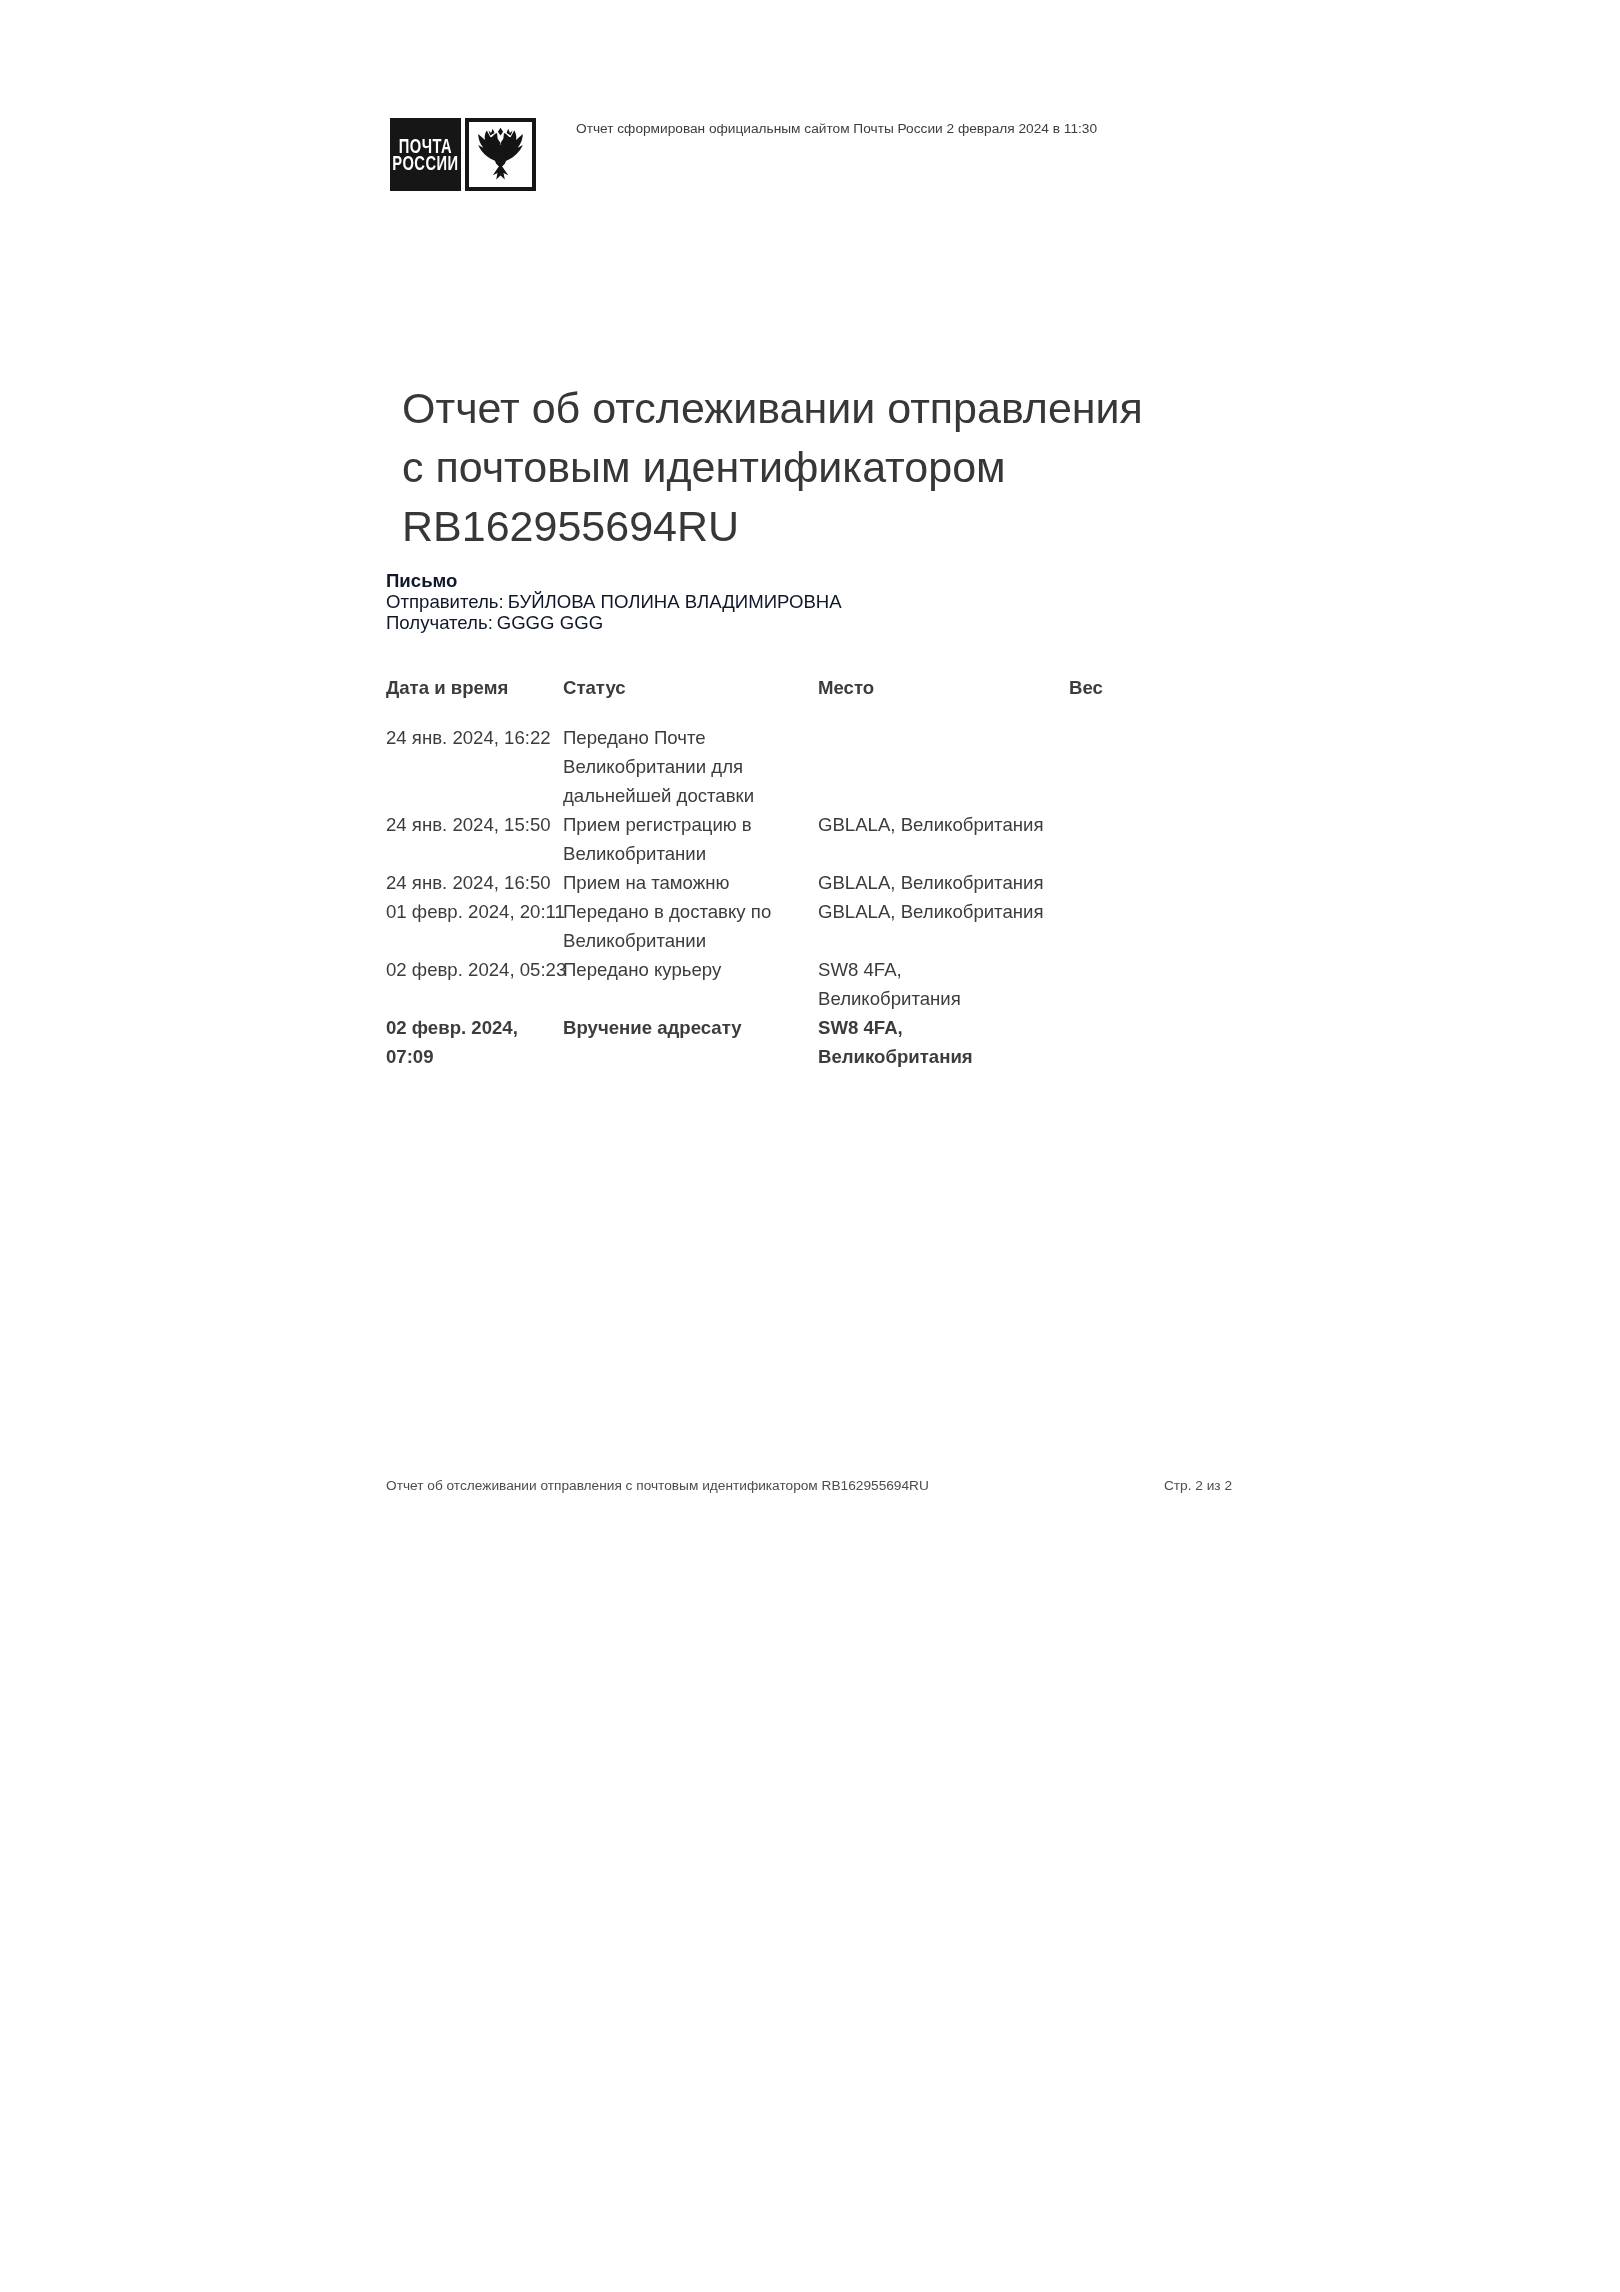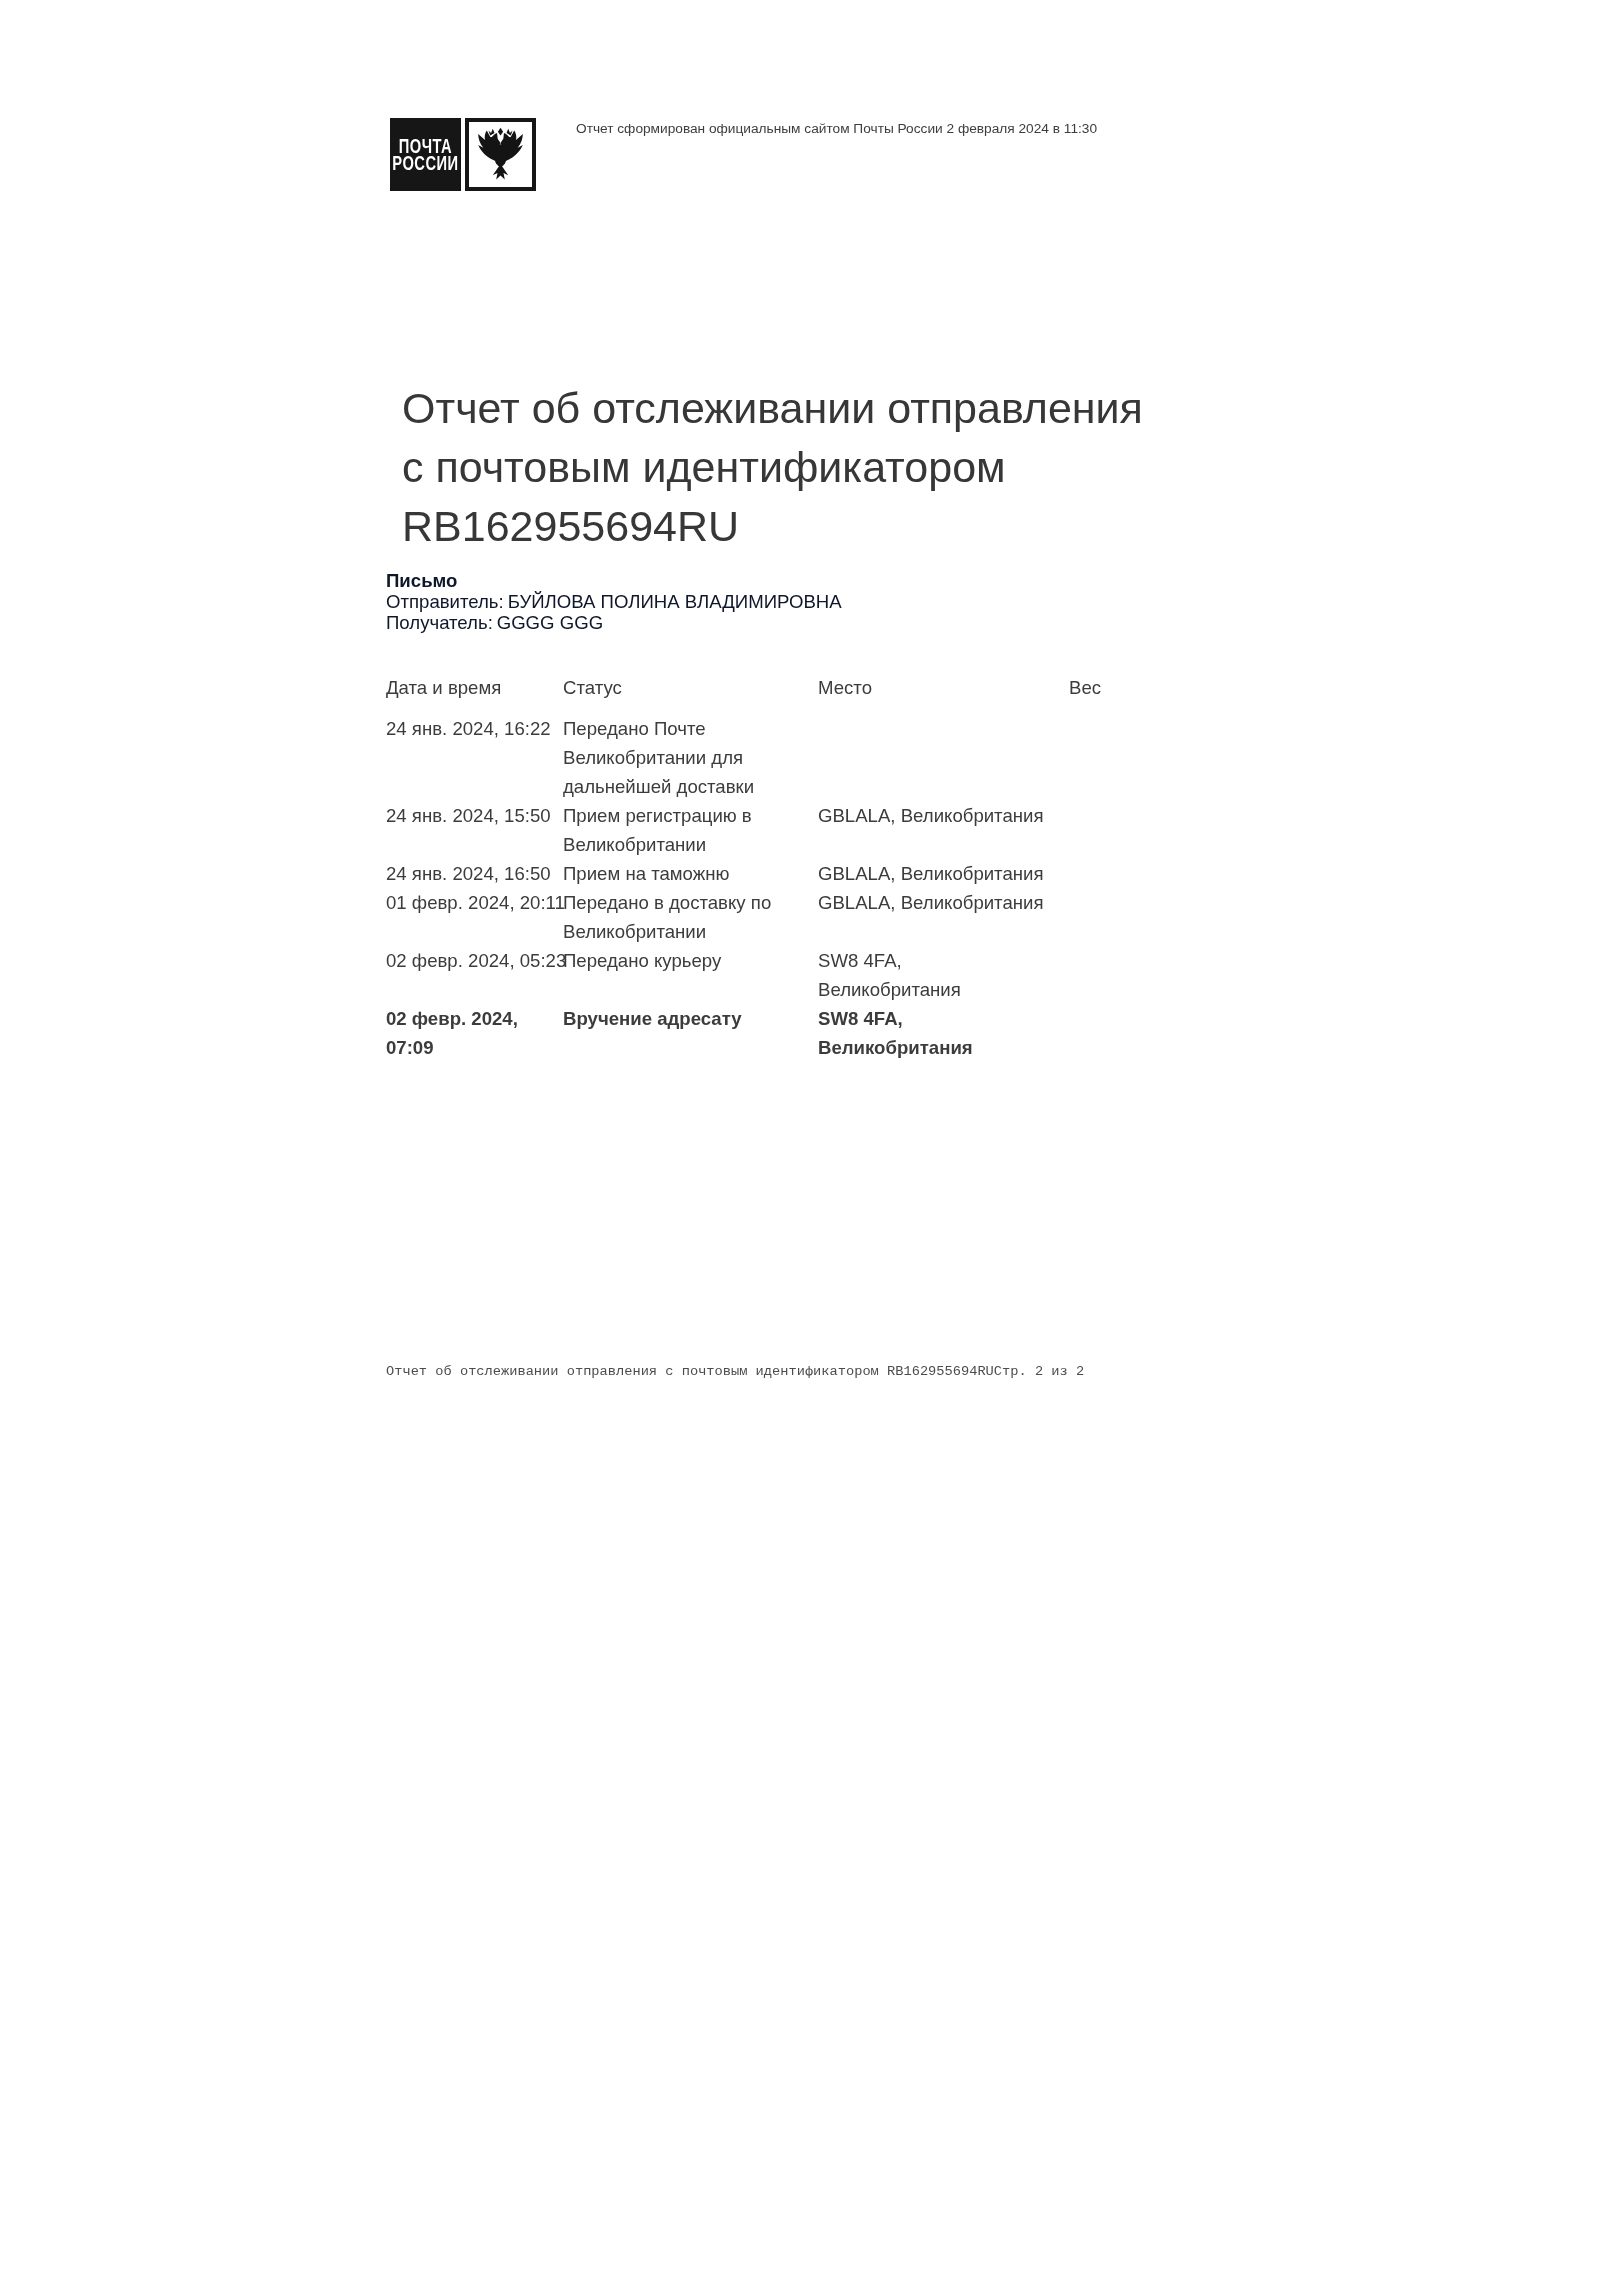--- a/index.html
+++ b/index.html
@@ -51,33 +51,33 @@
   .info .type { font-weight:bold; }
   .info .val { margin-left:3.9px; }
 
   
   .track-table { position:absolute; left:386px; top:673px; font-size:18.6px; }
   .trow {
     display:grid;
     grid-template-columns:177px 255px 251px 59px;
     line-height:29px;
   }
-  .thead { margin-bottom:12px; color:#3c3c3c; }
+  .thead { margin-bottom:21px; color:#3c3c3c;font-weight:bold; }
   .cell { color:#3c3c3c; }
   .cell.status { padding-right:34px; }
   .cell.loc { padding-right:19.6px; }
   .trow .date { white-space:nowrap; }
   .trow.bold { font-weight:bold; }
   .trow.bold .date { white-space:normal; }
 
   
   .footer {
-    position:absolute; left:386px; top:1363px; width:846px;
-    display:flex; justify-content:flex-start;
-    font-size:13.7px; line-height:17.6px; color:#4c4c4c;font-family:Liberation Mono, monospace;
+    position:absolute; left:386px; top:1477px; width:846px;
+    display:flex; justify-content:space-between;
+    font-size:13.7px; line-height:17.6px; color:#4c4c4c;
   }
 </style>
 </head>
 <body>
 
 <div class="page">
 
   <div class="logo">
     <div class="logo-box logo-text-box">
       <span>ПОЧТА</span>

